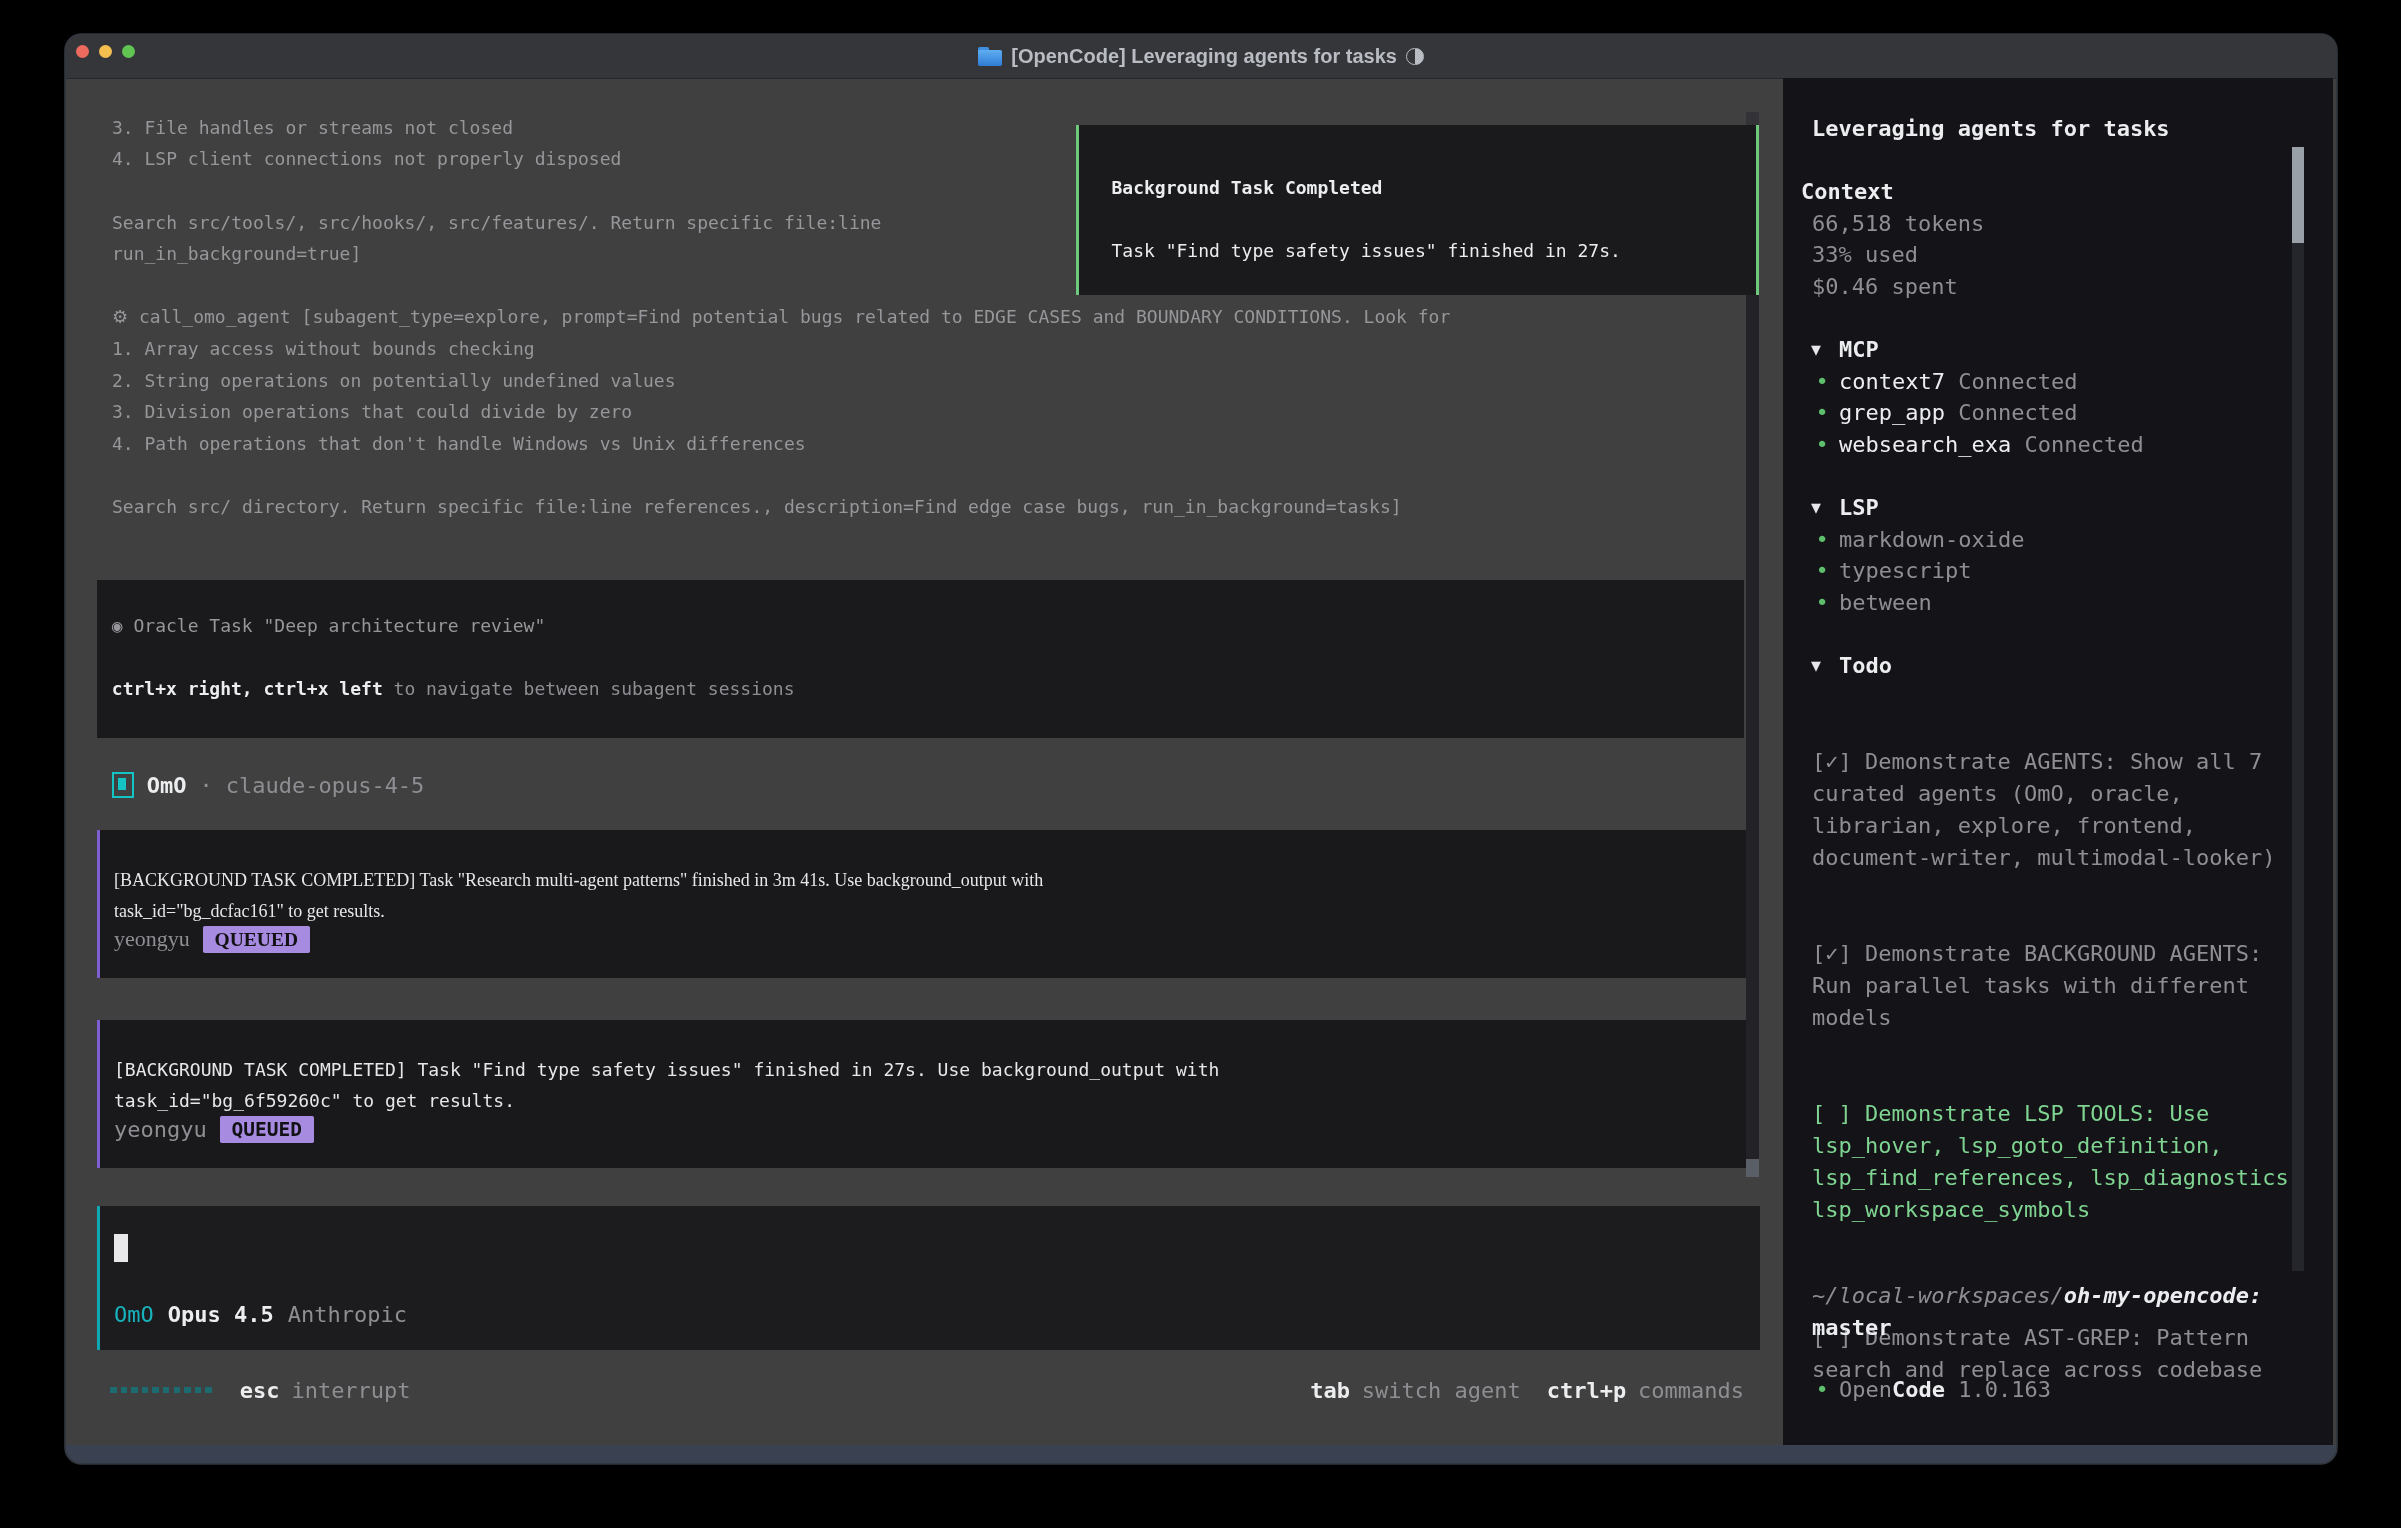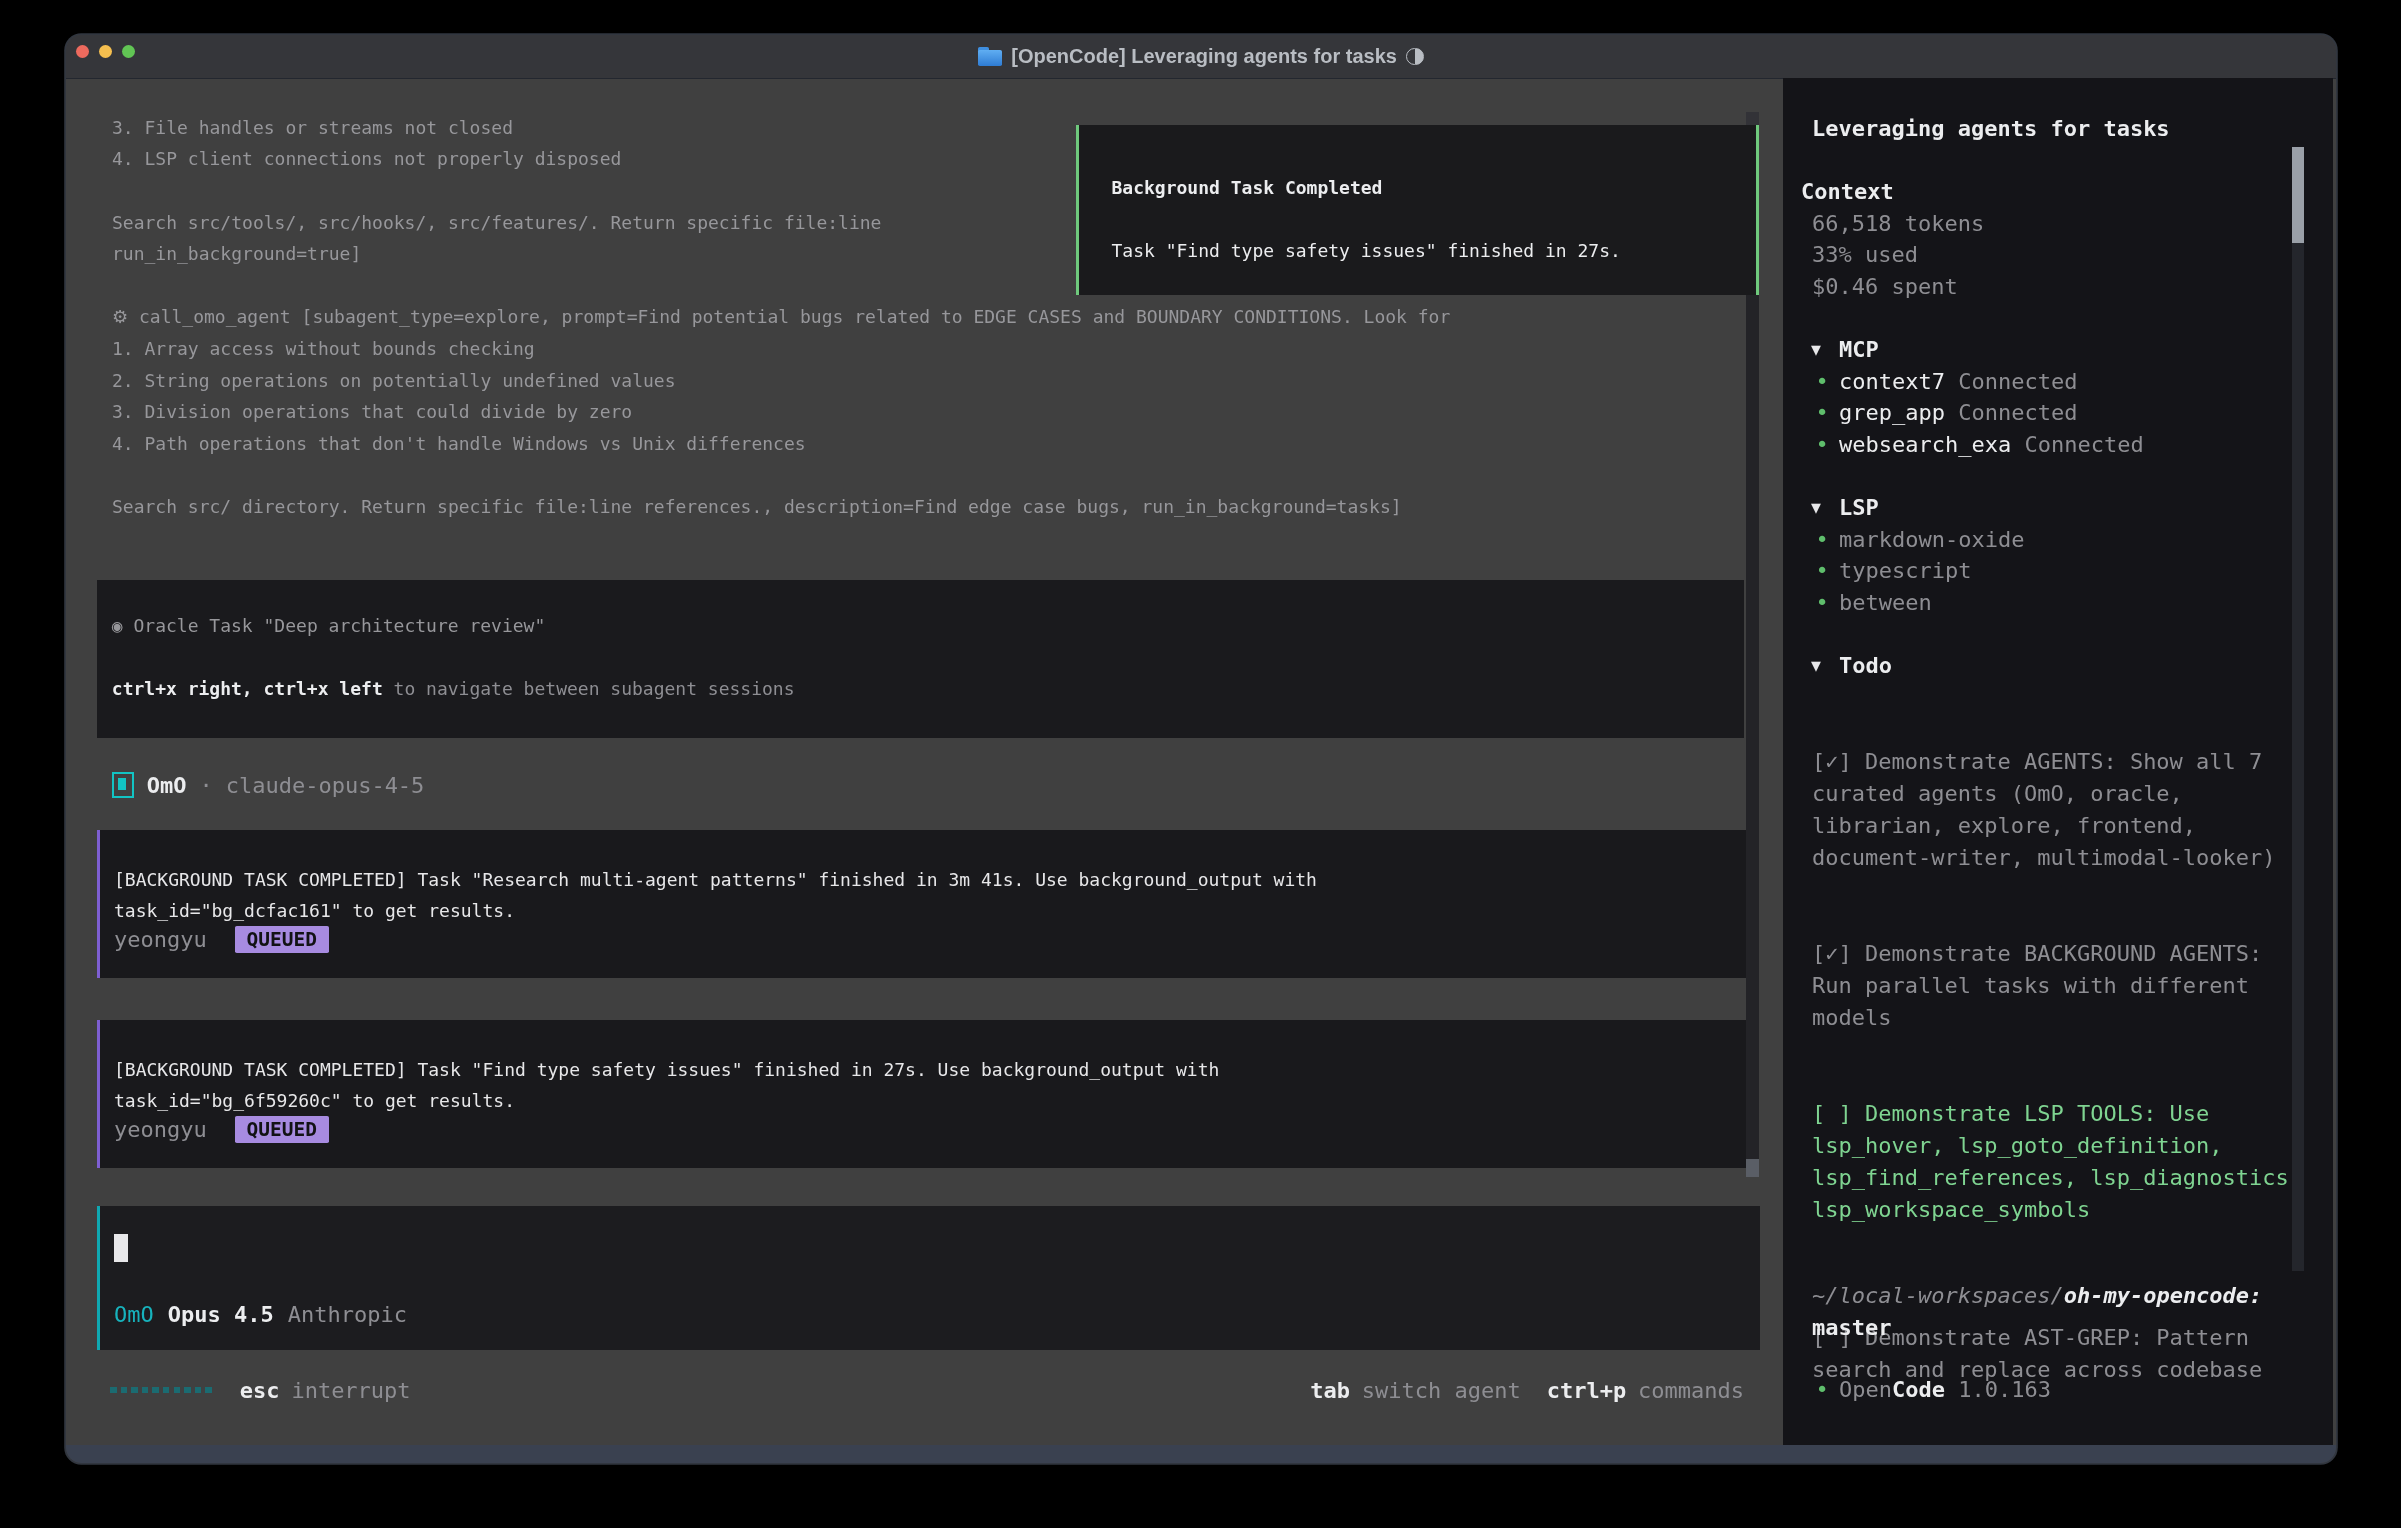--- a/index.html
+++ b/index.html
@@ -28,21 +28,21 @@
   .bold{font-weight:bold;}
   .dim{color:#8e8e93;}
   .tealt{color:#17b3bd;}
   
   .panel{position:absolute;background:#1a1a1d;}
   .panel .ln{left:14.8px;}
   .msg-block{position:absolute;background:#19191c;border-left:3.5px solid #7e5fd2;}
   .msg-block .ln{left:14px;color:#e7e7e9;}
   .badge{display:inline-block;background:#a78be0;color:#121214;font-weight:bold;font-size:19.5px;
     line-height:27px;height:27px;padding:0 11.8px;border-radius:1.8px;vertical-align:middle;}
-  .meta-row{position:absolute;left:14px;height:32px;display:flex;align-items:center;gap:28px;font-size:22px;}
+  .meta-row{position:absolute;left:14px;height:32px;display:flex;align-items:center;gap:13px;font-size:22px;}
   
   .toast{position:absolute;left:1010px;top:90px;width:677px;height:170px;background:#1a1a1c;
     border-left:3px solid #6fc97d;border-right:3px solid #6fc97d;z-index:5;}
   .toast .ln{left:32.5px;}
   
   .session-row{position:absolute;left:46px;top:734px;height:32px;display:flex;align-items:center;gap:13px;}
   .agent-square{width:17.7px;height:22.5px;border:2.4px solid #12c4c4;display:inline-block;position:relative;}
   .agent-square .inner{position:absolute;left:3.5px;top:4.1px;width:8.3px;height:11.8px;background:#12c4c4;}
   .session-row .txt{font-size:22px;}
   
@@ -119,21 +119,21 @@
 
   <div class="session-row">
     <span class="agent-square">
         <span class="inner"></span>
       </span>
     <span class="txt white bold">OmO</span>
     <span class="txt dim">·</span>
     <span class="txt dim">claude-opus-4-5</span>
   </div>
 
-  <div class="msg-block" style="left:31px;top:795px;width:1647px;height:148px;">
+  <div class="msg-block" style="left:31px;top:795px;width:1647px;height:148px;font-family:Liberation Serif, serif;">
     <div class="ln" style="top:34px;">[BACKGROUND TASK COMPLETED] Task "Research multi-agent patterns" finished in 3m 41s. Use background_output with</div>
     <div class="ln" style="top:65px;">task_id="bg_dcfac161" to get results.</div>
     <div class="meta-row" style="top:93px;">
       <span class="dim">yeongyu</span>
       <span class="badge">QUEUED</span>
     </div>
   </div>
 
   <div class="msg-block" style="left:31px;top:985px;width:1647px;height:148px;">
     <div class="ln" style="top:34px;">[BACKGROUND TASK COMPLETED] Task "Find type safety issues" finished in 27s. Use background_output with</div>

